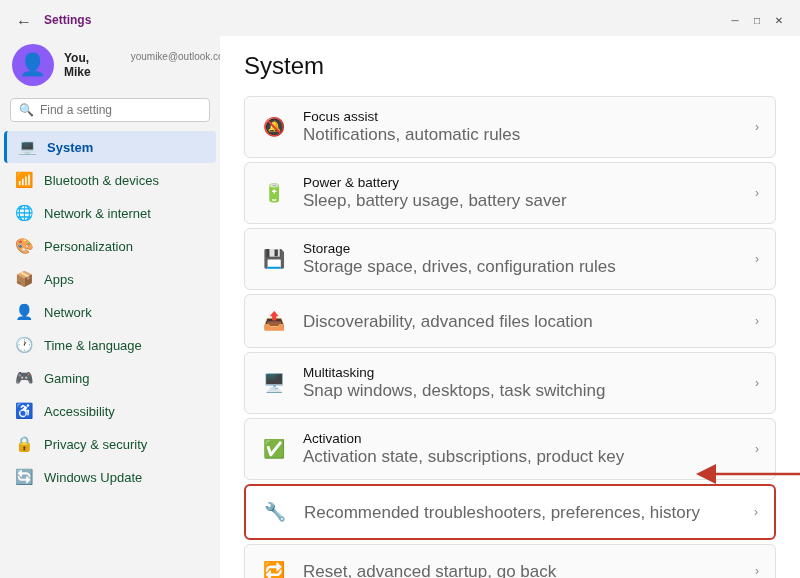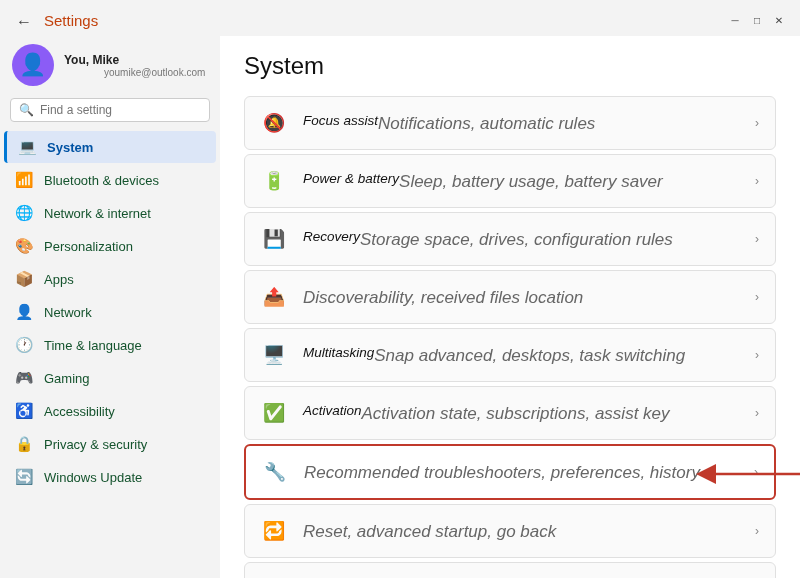--- a/index.html
+++ b/index.html
@@ -68,21 +68,21 @@
       background: #8b5cf6;
       overflow: hidden;
       flex-shrink: 0;
       display: flex;
       align-items: center;
       justify-content: center;
       font-size: 20px;
     }
     .user-info {
       display: flex;
-      flex-direction: column;
+      flex-direction: row;
     }
     .user-name {
       font-size: 12px;
       font-weight: 600;
       color: #222;
     }
     .user-email {
       font-size: 11px;
       color: #555;
       margin-left: 40px;
@@ -177,22 +177,21 @@
       height: 28px;
       display: flex;
       align-items: center;
       justify-content: center;
       font-size: 18px;
       color: #444;
       flex-shrink: 0;
     }
     .settings-text {
       display: flex;
-      flex-direction: row;
-      font-style: italic;
+      flex-direction: column;
     }
     .settings-label {
       font-size: 13.5px;
       color: #111;
       font-weight: 400;
     }
     .settings-desc {
       font-size: 17px;
       color: #666;
       margin-top: 1px;
@@ -207,21 +206,21 @@
       cursor: pointer;
       padding: 0 4px;
     }
   </style>
 </head>
 <body>
 
 <div class="title-bar">
   <div class="title-bar-left">
     <span class="nav-back">←</span>
-    <span style="font-size:15px;color:#c2410c;">Settings</span>
+    <span style="font-size:12px;color:#701a75;font-weight:bold;">Settings</span>
   </div>
   <div class="title-bar-controls">
     <button class="tb-btn">─</button>
     <button class="tb-btn">□</button>
     <button class="tb-btn tb-close">✕</button>
   </div>
 </div>
 
 <div class="main-layout">
 
@@ -307,51 +306,51 @@
           <span class="settings-label">Power &amp; battery</span>
           <span class="settings-desc">Sleep, battery usage, battery saver</span>
         </div>
       </div>
       <span class="chevron">›</span>
     </div>
         <div class="settings-item">
       <div class="settings-item-left">
         <span class="settings-icon">💾</span>
         <div class="settings-text">
-          <span class="settings-label">Recovery</span>
+          <span class="settings-label">Storage</span>
           <span class="settings-desc">Storage space, drives, configuration rules</span>
         </div>
       </div>
       <span class="chevron">›</span>
     </div>
         <div class="settings-item">
       <div class="settings-item-left">
         <span class="settings-icon">📤</span>
         <div class="settings-text">
-          <span class="settings-desc">Discoverability, received files location</span>
+          <span class="settings-desc">Discoverability, advanced files location</span>
         </div>
       </div>
       <span class="chevron">›</span>
     </div>
         <div class="settings-item">
       <div class="settings-item-left">
         <span class="settings-icon">🖥️</span>
         <div class="settings-text">
           <span class="settings-label">Multitasking</span>
-          <span class="settings-desc">Snap advanced, desktops, task switching</span>
+          <span class="settings-desc">Snap windows, desktops, task switching</span>
         </div>
       </div>
       <span class="chevron">›</span>
     </div>
         <div class="settings-item">
       <div class="settings-item-left">
         <span class="settings-icon">✅</span>
         <div class="settings-text">
           <span class="settings-label">Activation</span>
-          <span class="settings-desc">Activation state, subscriptions, assist key</span>
+          <span class="settings-desc">Activation state, subscriptions, product key</span>
         </div>
       </div>
       <span class="chevron">›</span>
     </div>
         <div class="settings-item highlighted">
       <div class="settings-item-left">
         <span class="settings-icon">🔧</span>
         <div class="settings-text">
           <span class="settings-desc">Recommended troubleshooters, preferences, history</span>
         </div>

